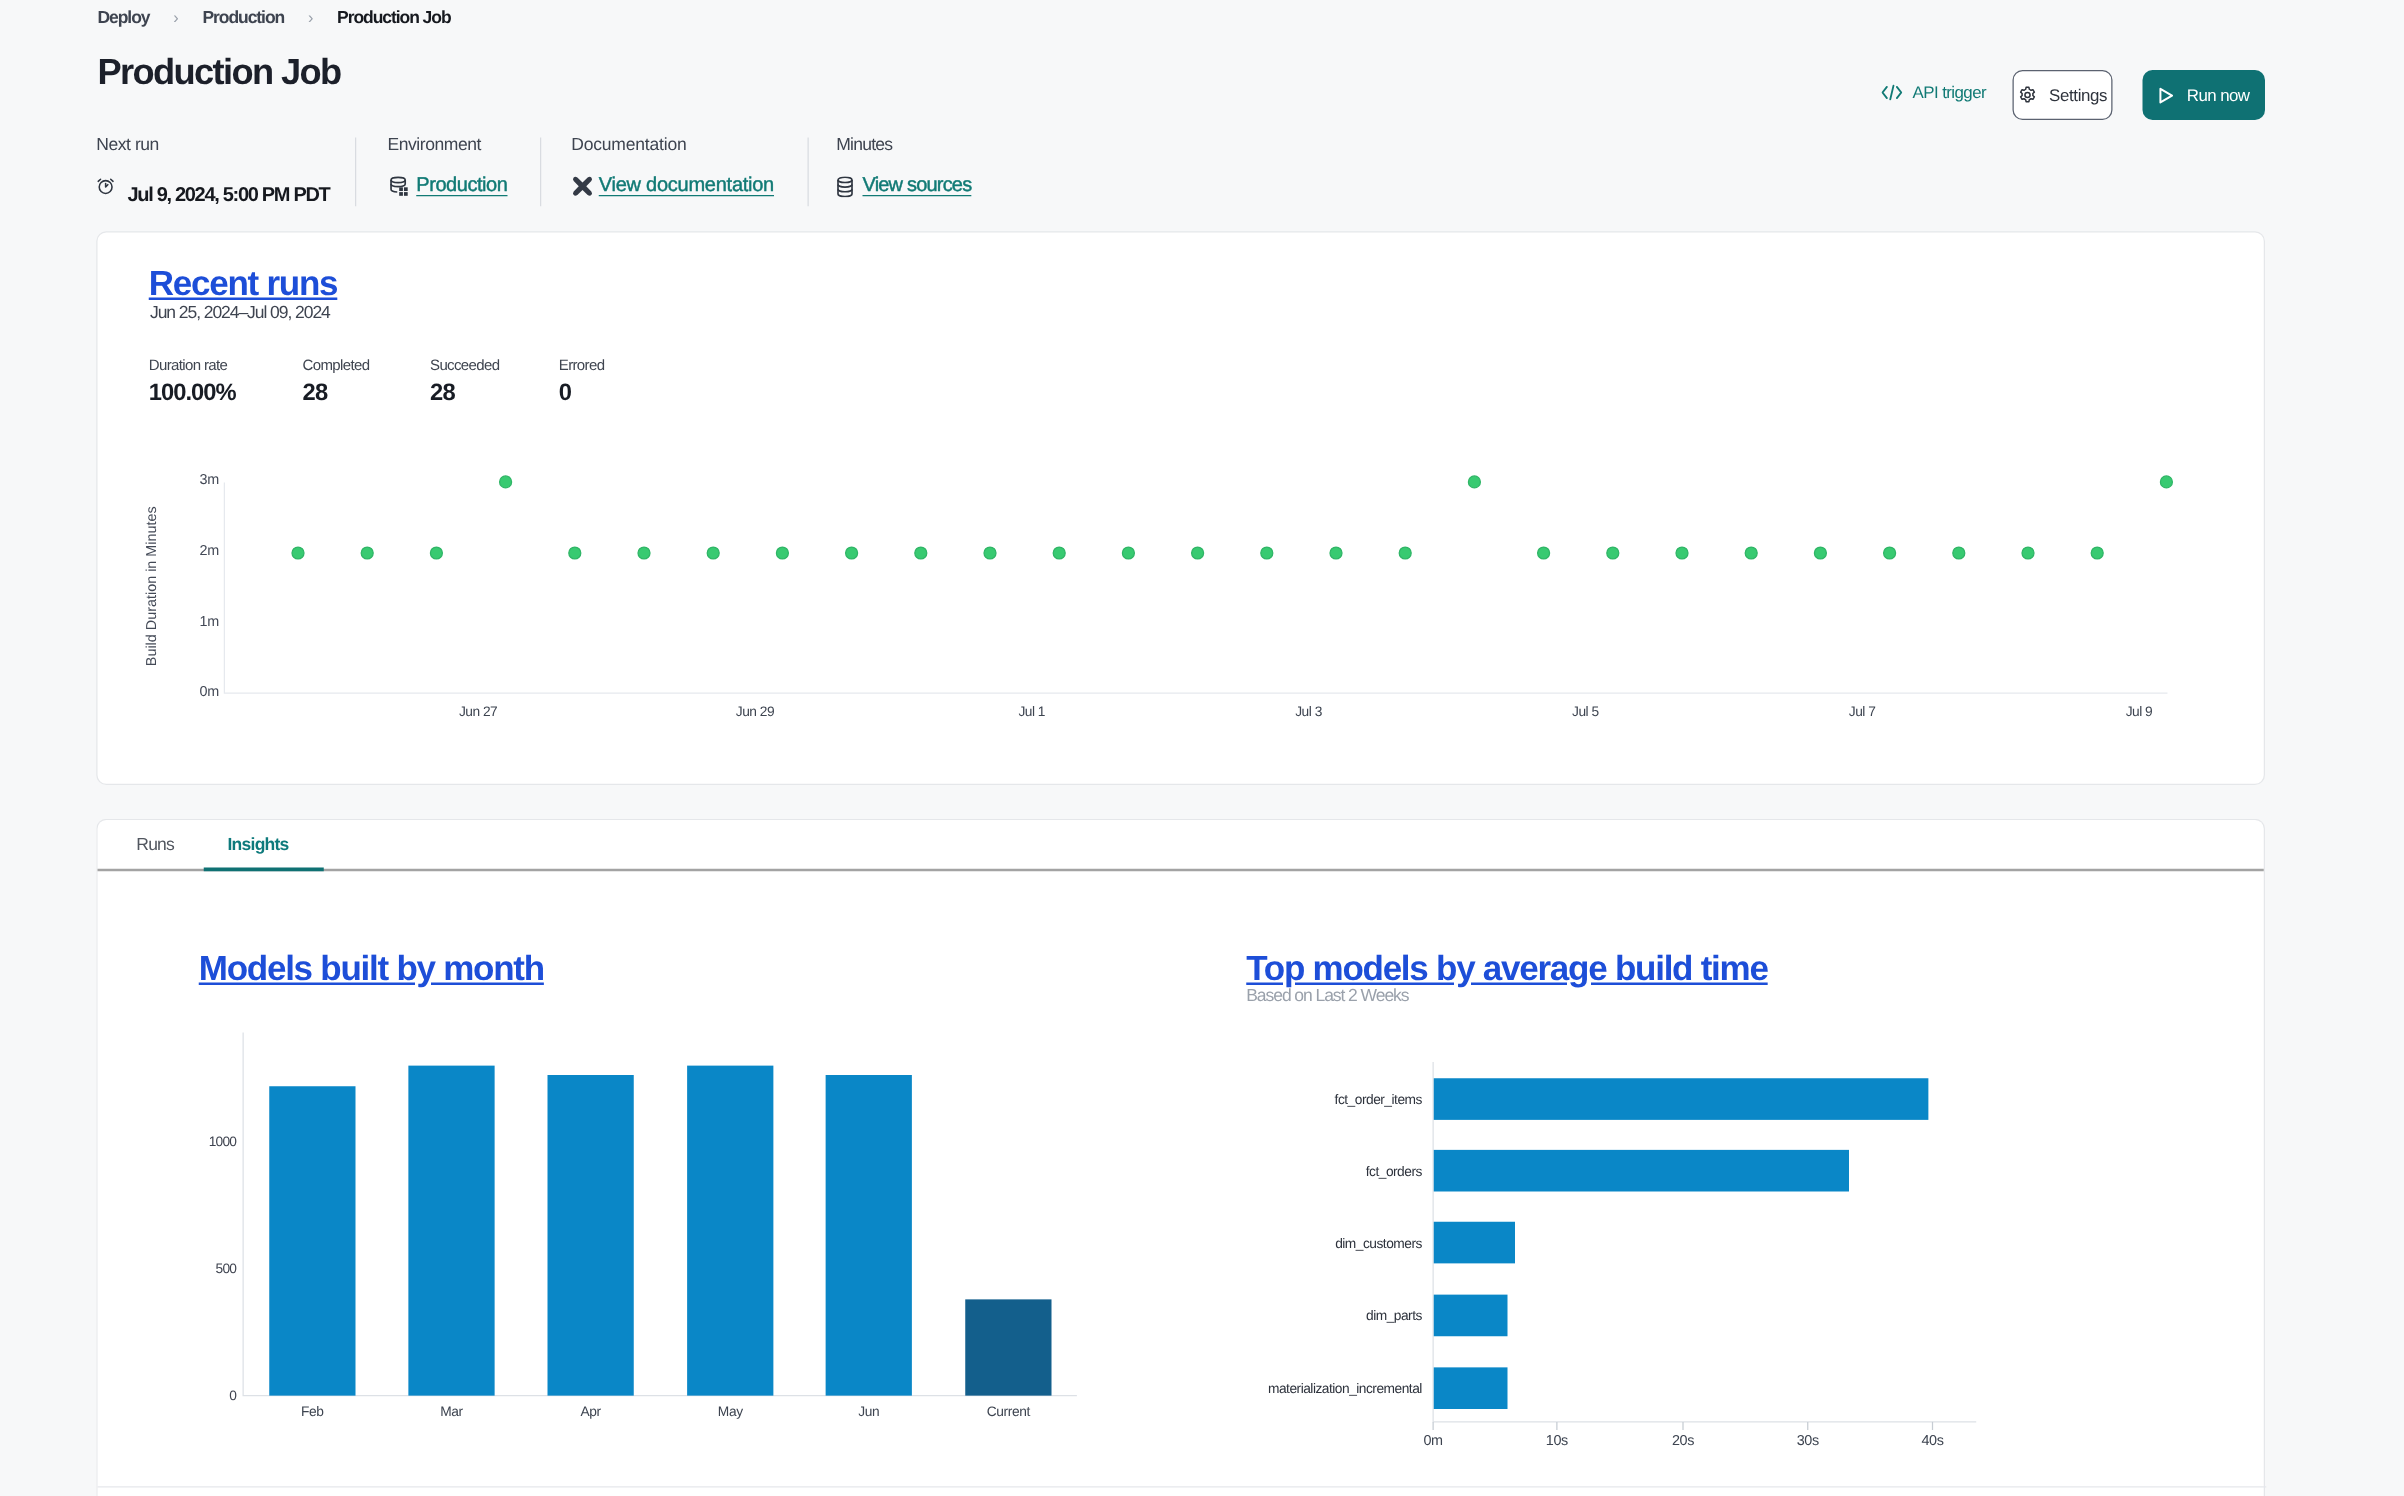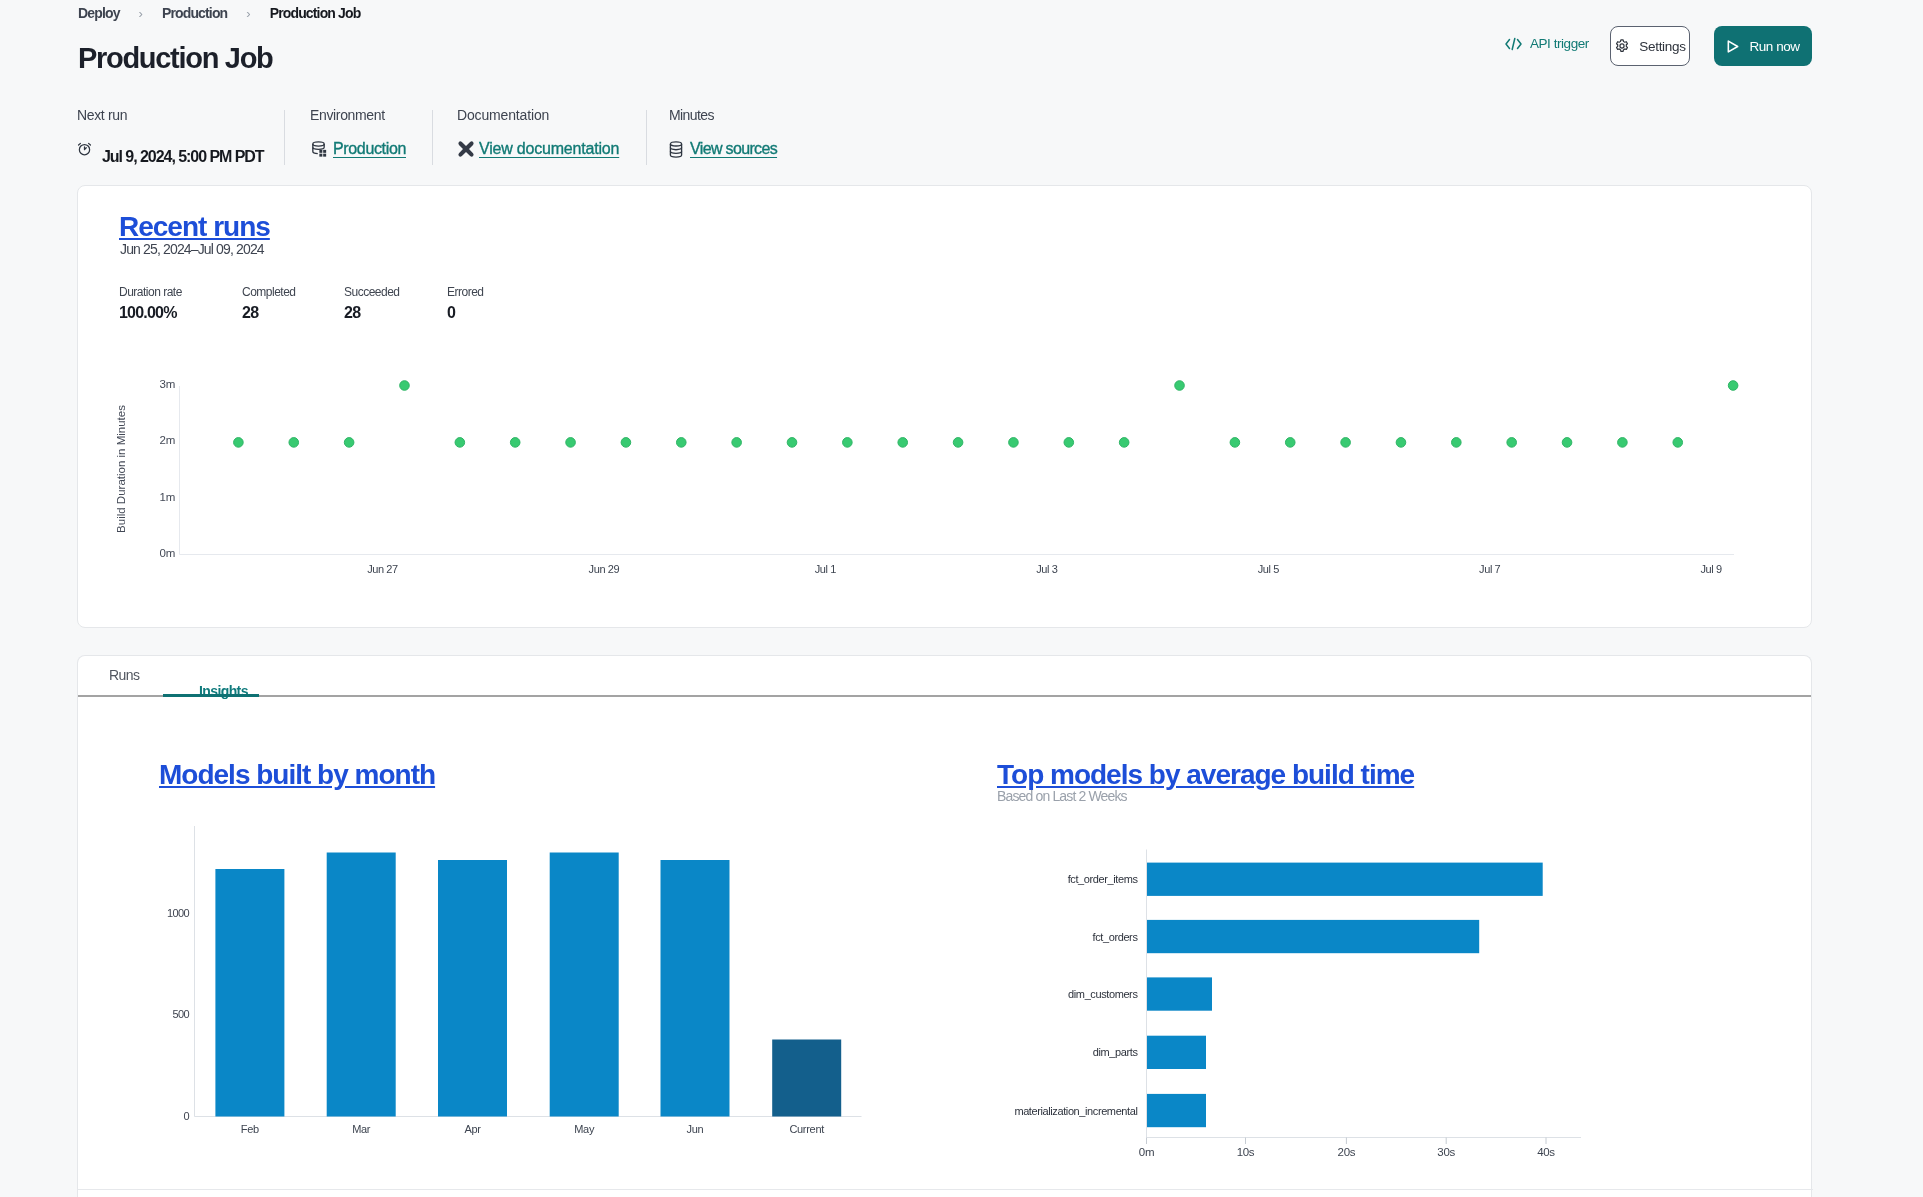--- a/index.html
+++ b/index.html
@@ -2,42 +2,42 @@
 <html><head>
 <meta charset="utf-8">
 <style>
 * { margin:0; padding:0; box-sizing:border-box; }
 html,body { width:1923px; height:1197px; overflow:hidden; }
 body { background:#f7f8f9; font-family:"Liberation Sans", sans-serif; position:relative; color:#181c24; }
 .crumbs { position:absolute; left:78px; top:5px; font-size:14px; font-weight:700; color:#3e4450; letter-spacing:-0.85px; }
 .crumbs .sep { color:#9aa1ab; font-weight:400; margin:0 19px; font-size:13px; letter-spacing:0; }
 .crumbs .last { color:#16191f; }
 h1.title { position:absolute; left:78px; top:42px; font-size:29px; font-weight:700; color:#1c202a; letter-spacing:-1.3px; }
-.hdr-actions { position:absolute; top:26px; left:77px; width:1735px; height:40px; }
+.hdr-actions { position:absolute; top:56px; left:77px; width:1735px; height:40px; }
 .api-link { position:absolute; left:1428px; top:10px; display:flex; align-items:center; color:#117a75; }
 .btn { position:absolute; height:40px; border-radius:8px; font-size:13.5px; display:flex; align-items:center; justify-content:center; top:0; }
 .meta { position:absolute; left:77px; top:107px; }
 .meta-col { position:absolute; top:0; white-space:nowrap; }
 .meta-label { font-size:14px; color:#3e4450; letter-spacing:-0.35px; }
 .meta-value { position:absolute; top:32px; white-space:nowrap; display:flex; align-items:center; font-size:16px; color:#16191f; height:20px; }
 .meta-link { color:#117a75; text-decoration:underline; text-underline-offset:3px; -webkit-text-stroke:0.35px #117a75; }
 .vdiv { position:absolute; top:3px; width:1px; height:55px; background:#d9dce1; }
 .card { position:absolute; left:77px; width:1735px; background:#fff; border:1px solid #e5e7ea; border-radius:8px; }
 .card1 { top:185px; height:443px; }
 .card2 { top:655px; height:560px; border-bottom:none; border-radius:8px 8px 0 0; }
 h2.sec { font-size:28px; font-weight:700; color:#1d4ed8; letter-spacing:-1.0px;text-decoration:underline; }
 .rr-title { position:absolute; left:41px; top:25px; letter-spacing:-1.5px; }
 .rr-dates { position:absolute; left:42px; top:55px; font-size:14px; color:#3e4450; letter-spacing:-0.85px; }
 .stat { position:absolute; top:99px; }
 .stat .sl { font-size:12px; color:#3f4550; letter-spacing:-0.5px; }
-.stat .sv { font-size:16px; font-weight:700; color:#181c24; margin-top:5px; letter-spacing:-0.6px; }
+.stat .sv { font-size:19px; font-weight:700; color:#181c24; margin-top:5px; letter-spacing:-0.6px; }
 .tabs { position:absolute; left:0; top:0; width:100%; height:41px; border-bottom:2px solid #a3a3a3; }
 .tab { position:absolute; top:11px; font-size:14px; letter-spacing:-0.6px; }
 .tab-runs { left:31px; color:#51565f; }
-.tab-insights { left:121px; color:#0e7a7c; font-weight:700;margin-top:16px; }
+.tab-insights { left:104px; color:#0e7a7c; font-weight:700; }
 .tab-underline { position:absolute; left:85px; top:38px; width:96px; height:3px; background:#0f7173; }
 .ch-title-l { position:absolute; left:81px; top:103px; letter-spacing:-0.95px; }
 .ch-title-r { position:absolute; left:919px; top:103px; letter-spacing:-1.05px; }
 .ch-sub-r { position:absolute; left:919px; top:132px; font-size:14px; color:#9aa1ab; letter-spacing:-0.85px; }
 .bottom-line { position:absolute; left:0; top:533px; width:1735px; height:1px; background:#e6e8eb; }
 svg text { font-family:"Liberation Sans", sans-serif; }
 </style>
 </head>
 <body>
 <div class="crumbs">Deploy<span class="sep">›</span>Production<span class="sep">›</span><span class="last">Production Job</span></div>

